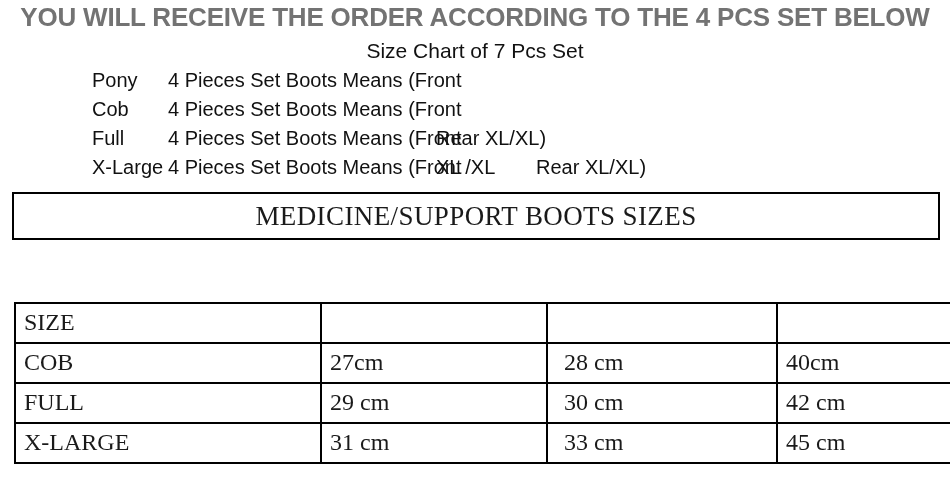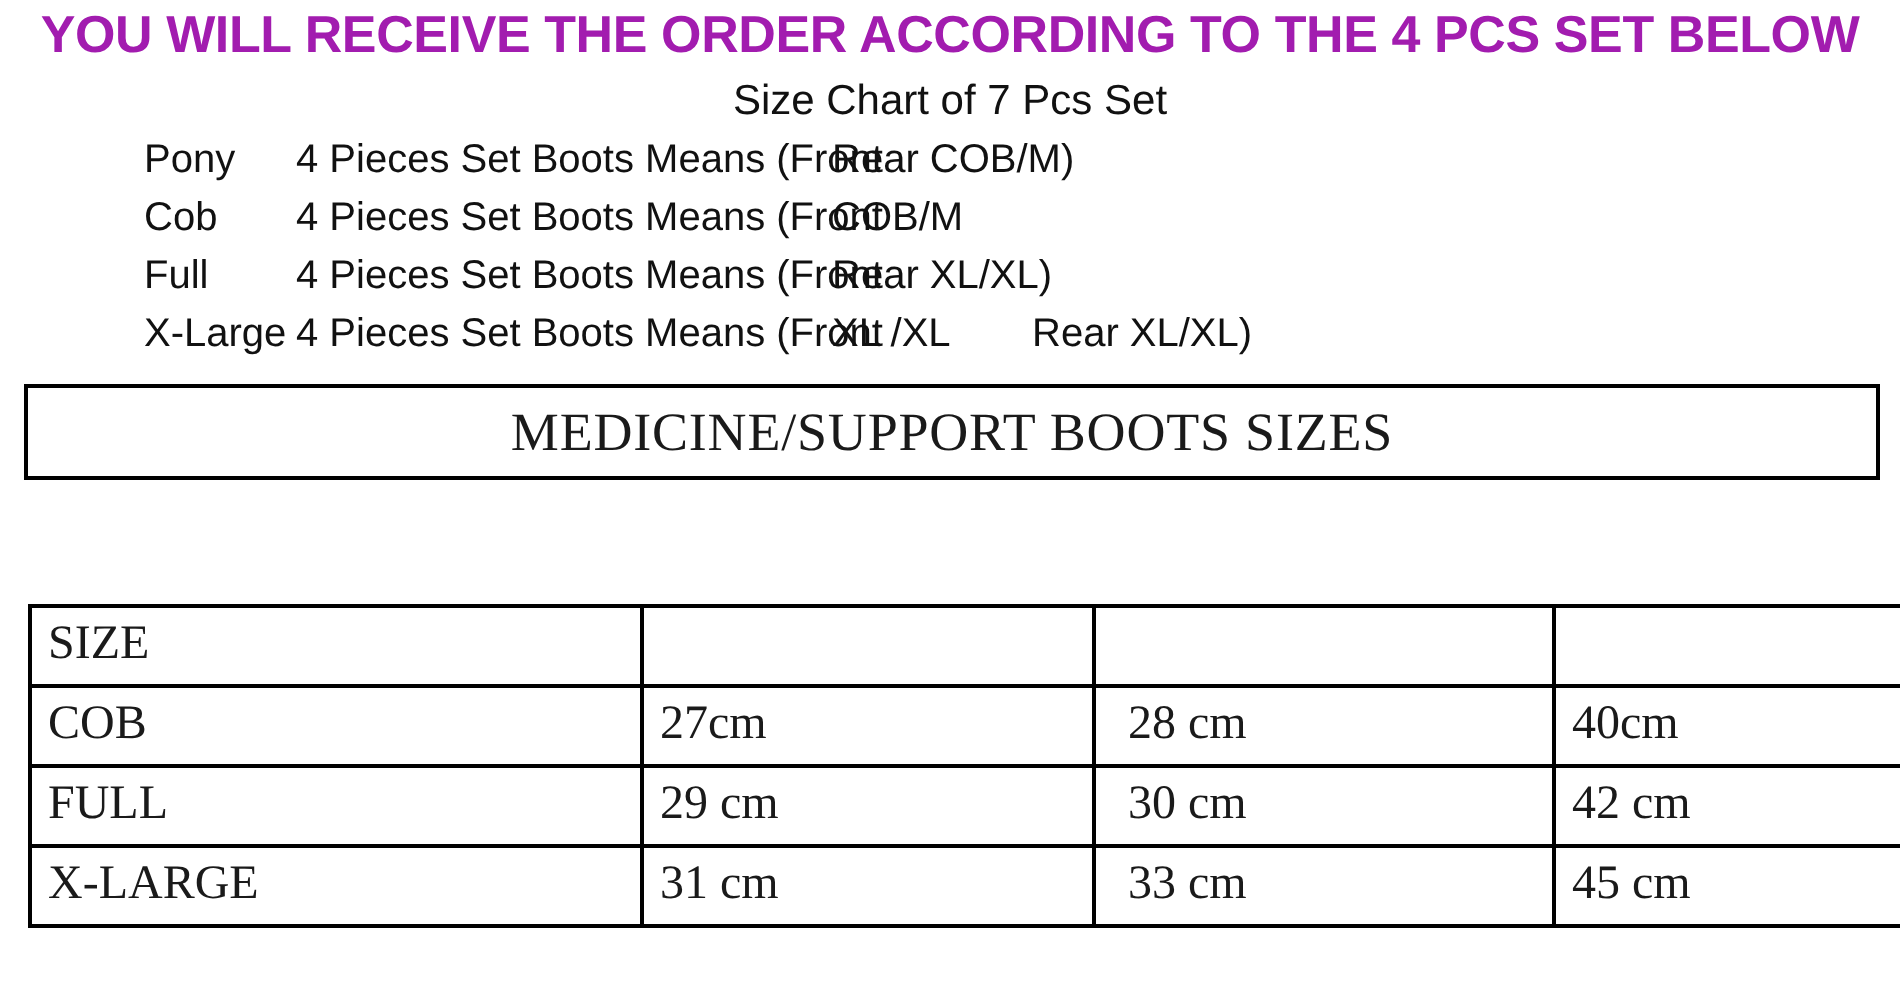--- a/index.html
+++ b/index.html
@@ -23,37 +23,37 @@
     text-align: center;
     color: #e8000d;
     font-weight: bold;
     font-size: 36px;
     line-height: 40px;
     letter-spacing: 0.5px;
     margin-top: 2px;
   }
   .note-sub {
     text-align: center;
-    color: #a21caf;
+    color: #737373;
     font-weight: bold;
     font-size: 26px;
     line-height: 30px;
     letter-spacing: -0.2px;
     margin-top: 2px;
   }
   .chart-heading {
     text-align: center;
     font-size: 21px;
     line-height: 26px;
     margin-top: 6px;
     color: #111;
   }
   .set-rows {
     margin-top: 2px;
-    padding-left: 72px;
+    padding-left: 92px;
   }
   .set-row {
     display: flex;
     font-size: 20px;
     line-height: 29px;
     white-space: pre;
     color: #111;
   }
   .col-size   { width: 76px; }
   .col-means  { width: 268px; }
@@ -105,26 +105,24 @@
 <div class="page">
 
   <div class="note-sub">YOU WILL RECEIVE THE ORDER ACCORDING TO THE 4 PCS SET BELOW</div>
 
   <div class="chart-heading">Size Chart of 7 Pcs Set</div>
 
   <div class="set-rows">
     <div class="set-row">
       <span class="col-size">Pony</span>
       <span class="col-means">4 Pieces Set Boots Means (Front</span>
-      <span class="col-rear">Rear COB/M)</span>
     </div>
     <div class="set-row">
       <span class="col-size">Cob</span>
       <span class="col-means">4 Pieces Set Boots Means (Front</span>
-      <span class="col-front">COB/M</span>
     </div>
     <div class="set-row">
       <span class="col-size">Full</span>
       <span class="col-means">4 Pieces Set Boots Means (Front</span>
       <span class="col-rear">Rear XL/XL)</span>
     </div>
     <div class="set-row">
       <span class="col-size">X-Large</span>
       <span class="col-means">4 Pieces Set Boots Means (Front</span>
       <span class="col-front">XL /XL</span>

